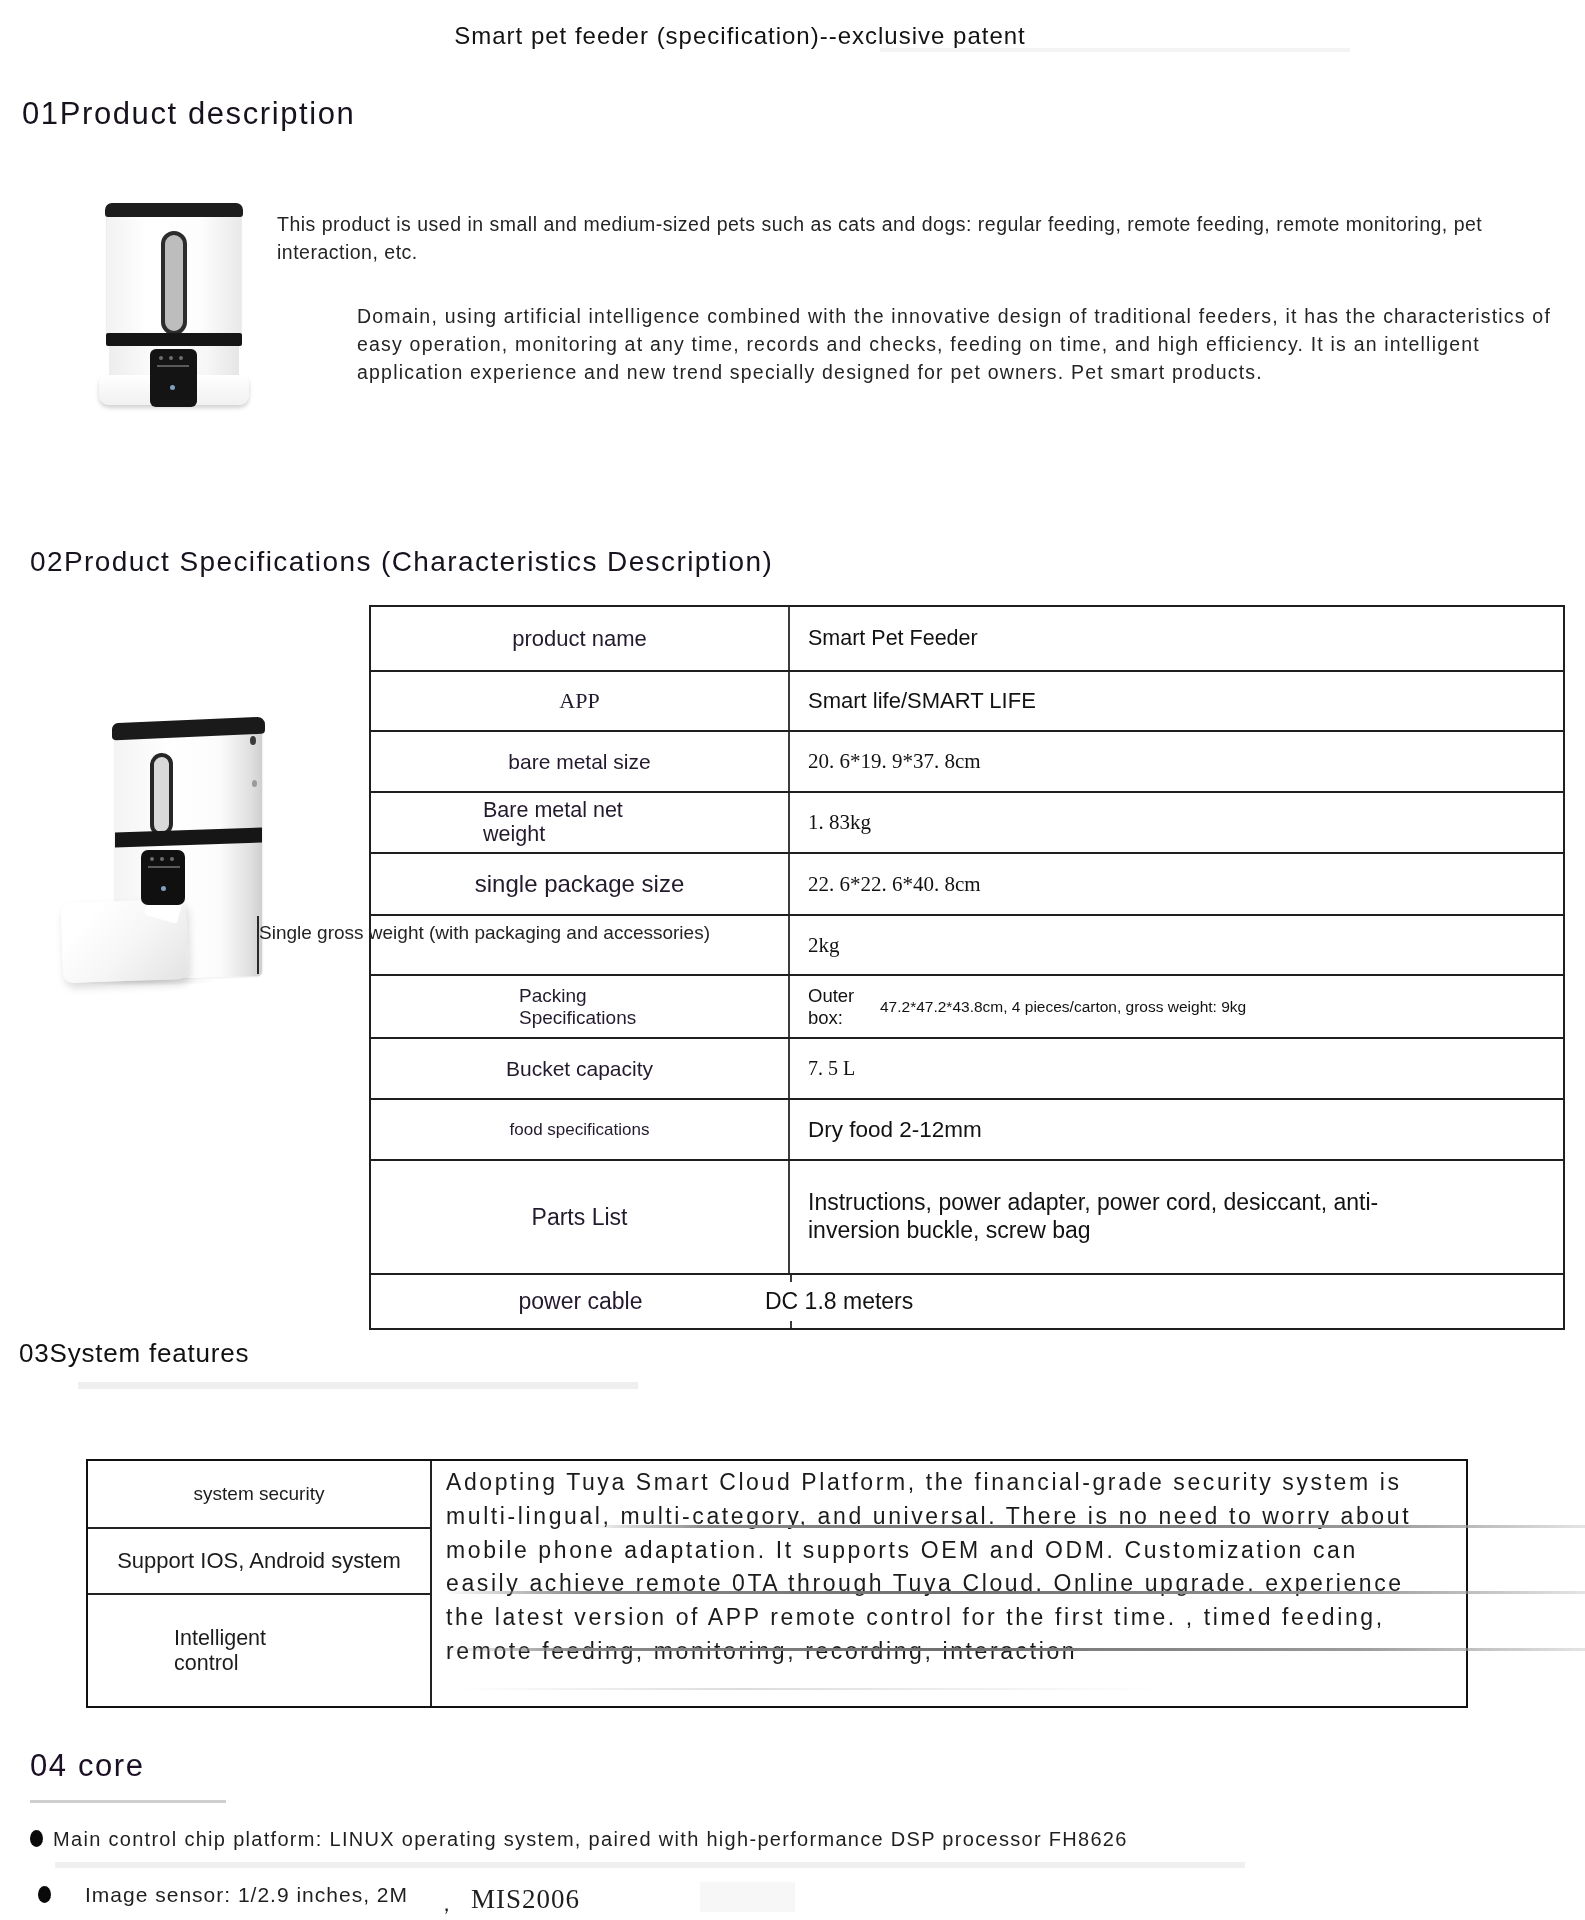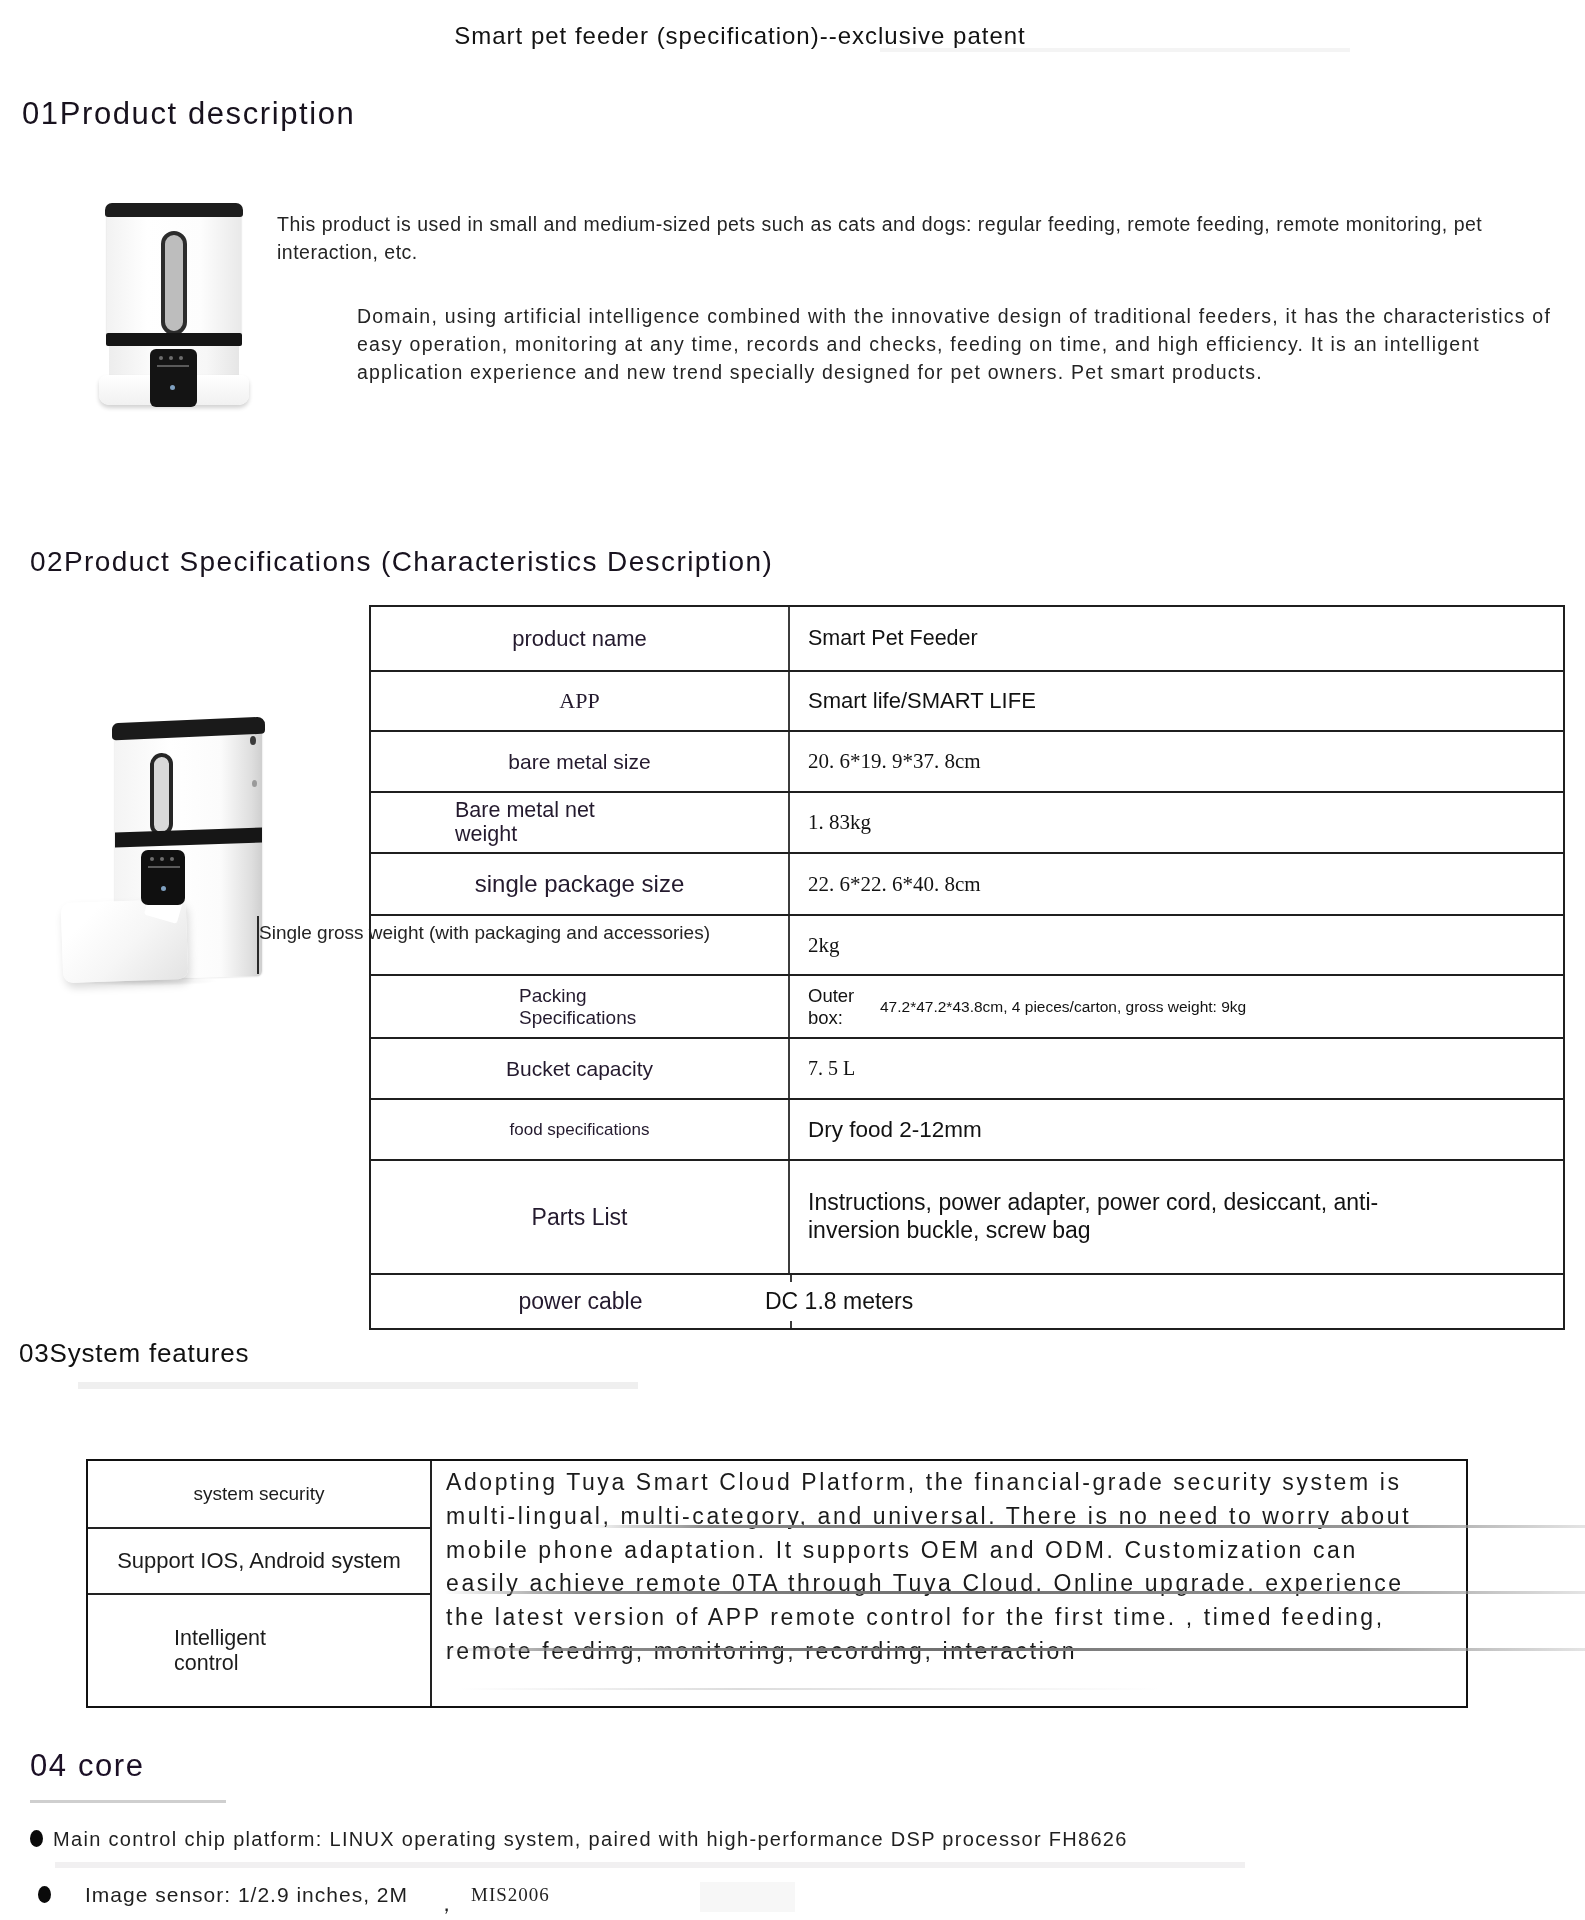--- a/index.html
+++ b/index.html
@@ -54,21 +54,21 @@
     border:2px solid #1f1f1f;box-sizing:border-box;background:#fff;
   }
   .spec-row{display:flex;border-top:2px solid #1f1f1f;position:relative;}
   .spec-row:first-child{border-top:none;}
   .spec-label{width:419px;box-sizing:border-box;border-right:2px solid #3c3c3c;display:flex;align-items:center;justify-content:center;text-align:center;color:#241a2e;}
   .spec-value{flex:1;display:flex;align-items:center;box-sizing:border-box;padding-left:18px;color:#121212;}
   .serif{font-family:"Liberation Serif","DejaVu Serif",serif;}
   .r1{height:63px;}  .r1 .spec-label{font-size:22px;}  .r1 .spec-value{font-size:21.5px;}
   .r2{height:58px;}  .r2 .spec-label{font-size:22px;font-family:"Liberation Serif","DejaVu Serif",serif;} .r2 .spec-value{font-size:22px;}
   .r3{height:59px;}  .r3 .spec-label{font-size:21px;}  .r3 .spec-value{font-size:21px;}
-  .r4{height:59px;}  .r4 .spec-label{justify-content:flex-start;padding-left:84px;text-align:left;} .r4 .spec-label span{width:190px;font-size:21.5px;line-height:1.1;} .r4 .spec-value{font-size:21px;}
+  .r4{height:59px;}  .r4 .spec-label{justify-content:flex-start;padding-left:112px;text-align:left;} .r4 .spec-label span{width:190px;font-size:21.5px;line-height:1.1;} .r4 .spec-value{font-size:21px;}
   .r5{height:60px;}  .r5 .spec-label{font-size:24px;}  .r5 .spec-value{font-size:21px;}
   .r6{height:58px;}  .r6 .spec-value{font-size:21px;}
   .r6 .spec-label{position:relative;}
   .r6 .overflow-label{position:absolute;left:-112px;top:6px;width:470px;text-align:left;font-size:19px;line-height:1.18;color:#242424;}
   .r6-leftline{position:absolute;left:-114px;top:0;width:2px;height:100%;background:#2a2a2a;}
   .r7{height:61px;}  .r7 .spec-label{justify-content:flex-start;padding-left:148px;text-align:left;} .r7 .spec-label span{width:170px;font-size:19px;line-height:1.15;}
   .r7 .spec-value{}
   .r7 .outer-box{font-size:18.5px;line-height:1.15;width:72px;}
   .r7 .outer-val{font-size:15.5px;}
   .r8{height:59px;}  .r8 .spec-label{font-size:21px;}  .r8 .spec-value{font-size:20px;}
@@ -107,21 +107,21 @@
   .g-b1{left:55px;top:1862px;width:1190px;height:6px;background:#f1f0f1;}
   .g-b2{left:700px;top:1882px;width:95px;height:30px;background:#f7f7f7;}
   
   .bullet-row{display:flex;align-items:flex-start;color:#1f1f1f;z-index:4;}
   .bullet-dot{width:13px;height:17px;border-radius:50%;background:#0a0a0a;flex:0 0 auto;}
   .b1{left:30px;top:1830px;}
   .b1 .bullet-text{margin-left:10px;font-size:20px;letter-spacing:1.3px;margin-top:-2px;}
   .b2{left:38px;top:1886px;}
   .b2 .bullet-text{margin-left:34px;font-size:21px;letter-spacing:1px;margin-top:-3px;}
   .b2 .comma{font-size:21px;margin-left:28px;margin-top:4px;}
-  .b2 .code{font-family:"Liberation Serif","DejaVu Serif",serif;font-size:19px;margin-left:14px;margin-top:-2px;letter-spacing:1px;}
+  .b2 .code{font-family:"Liberation Serif","DejaVu Serif",serif;font-size:27px;margin-left:14px;margin-top:-2px;letter-spacing:1px;}
 </style>
 </head>
 <body>
 
 <div class="page">
 
   <div class="abs doc-title">Smart pet feeder (specification)--exclusive patent</div>
 
   <div class="abs h1">01Product description</div>
 

